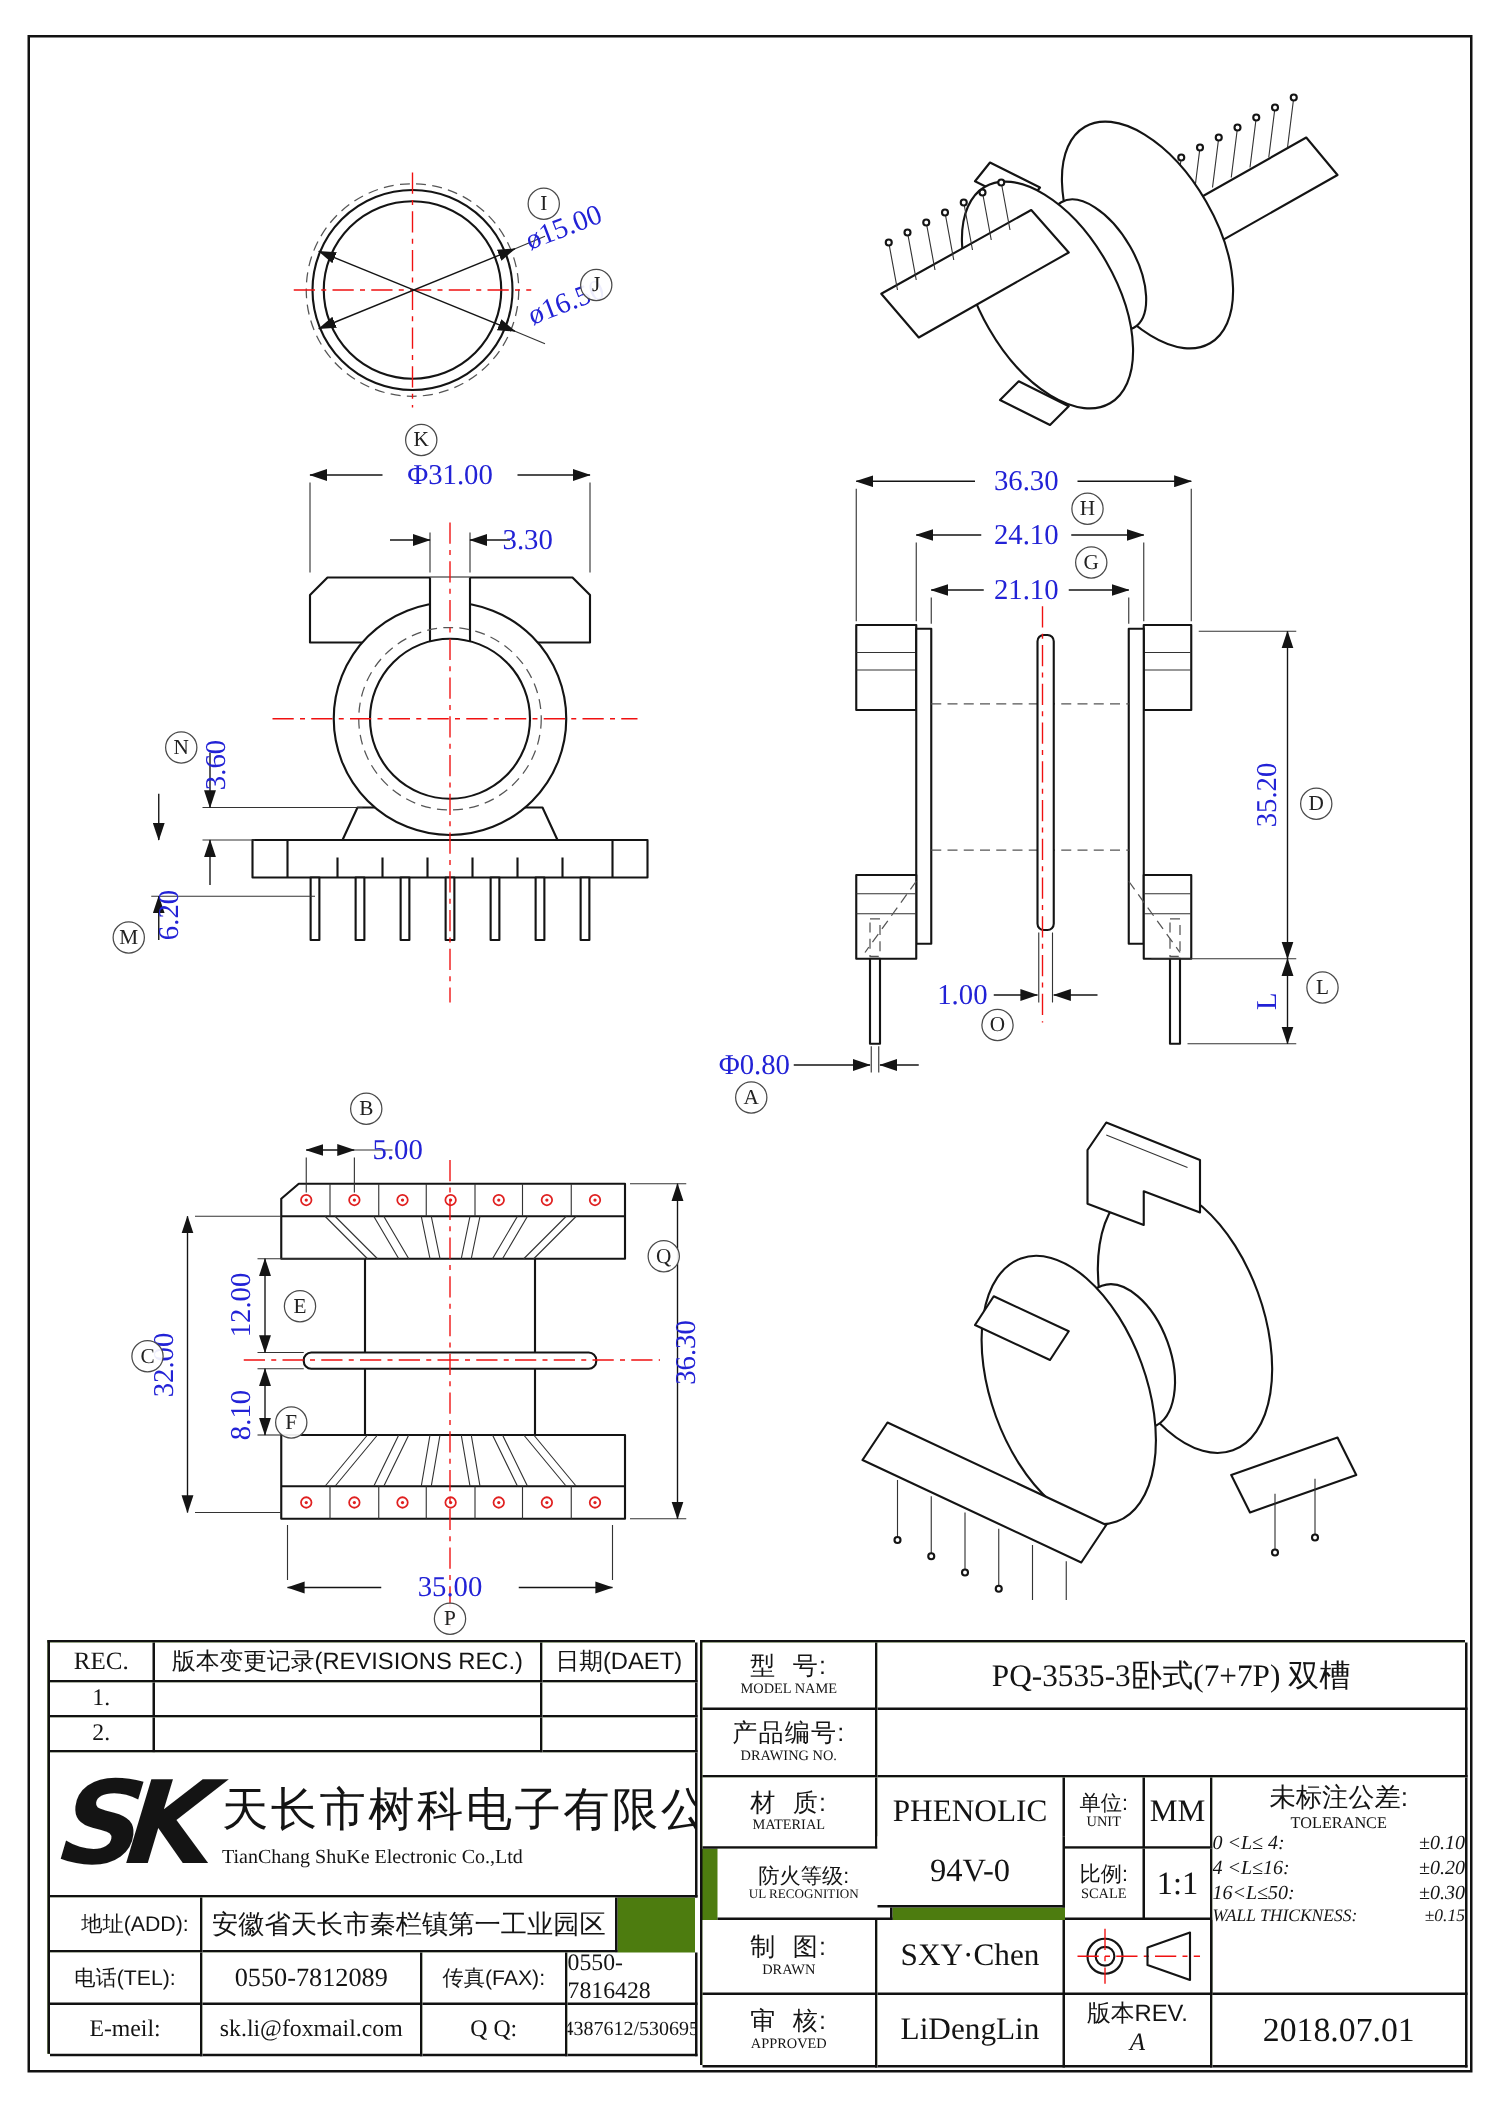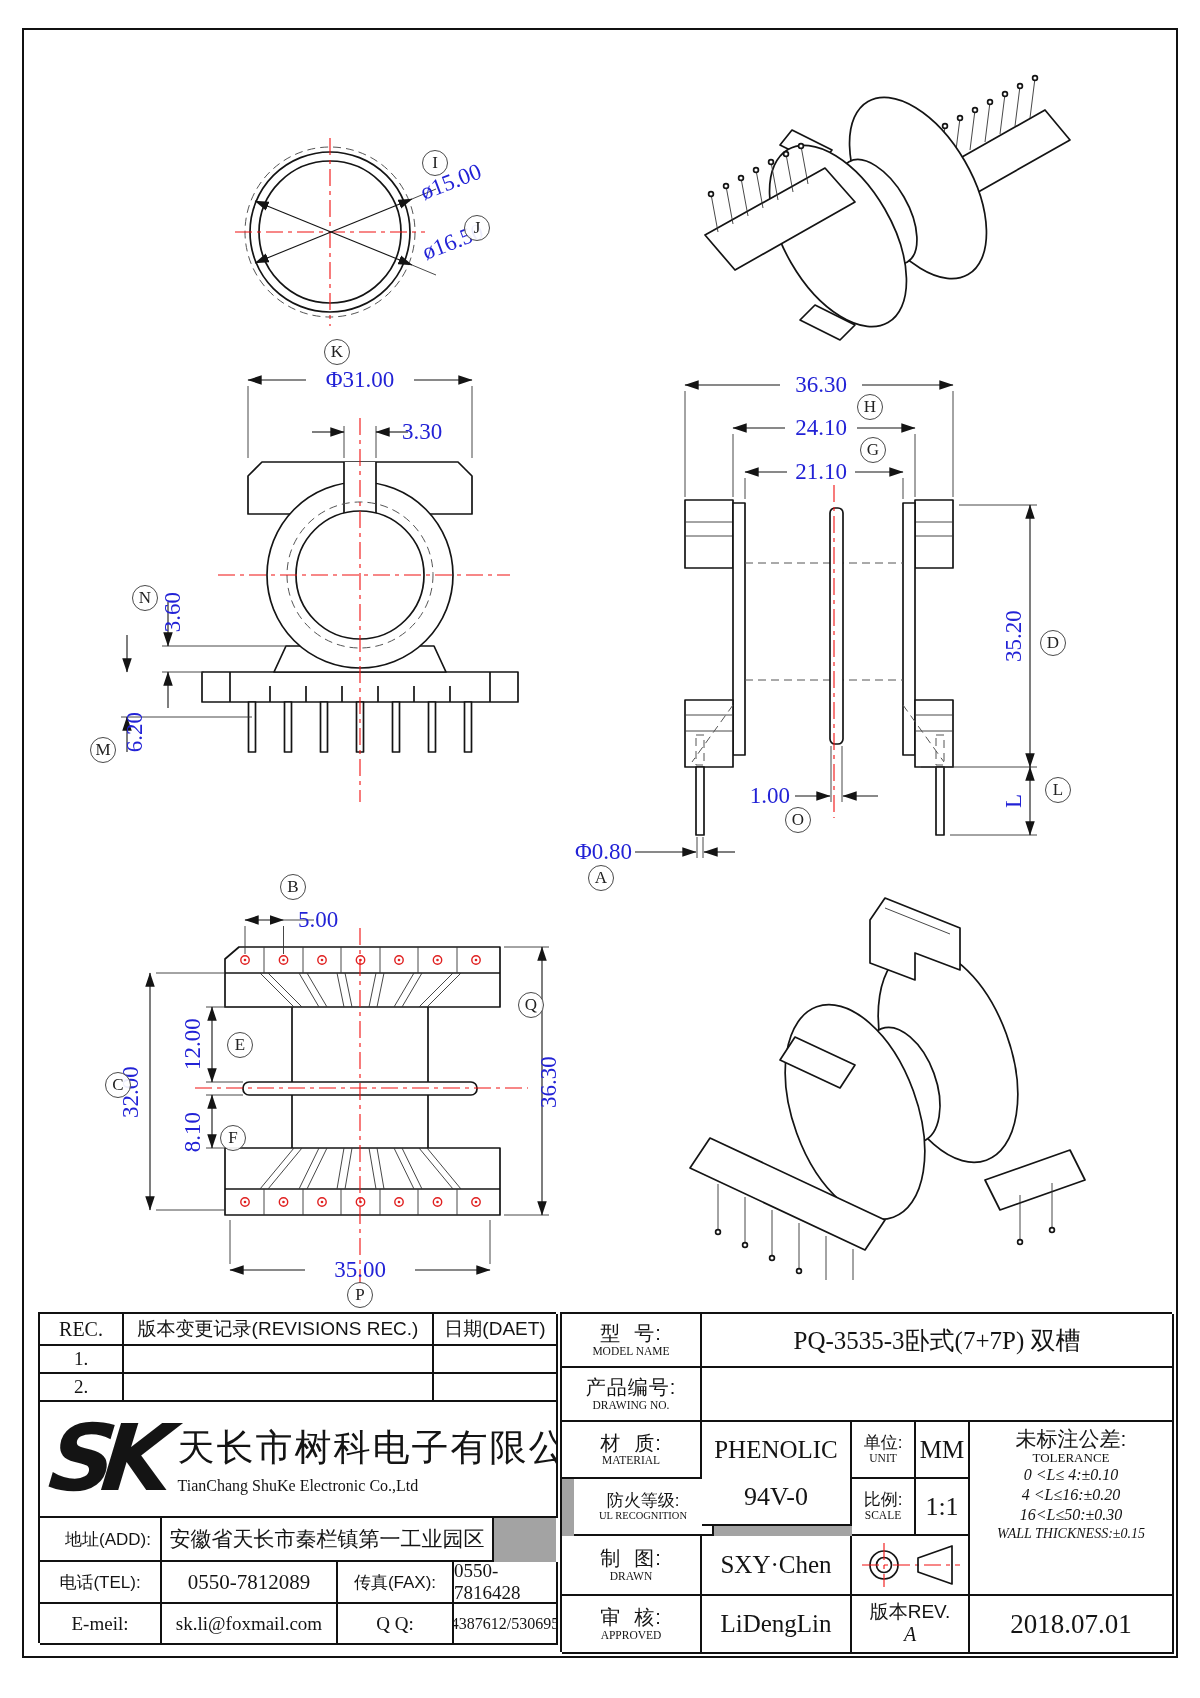--- a/index.html
+++ b/index.html
@@ -10,29 +10,29 @@
   .ln{stroke:#141414;stroke-width:1.7;fill:none;stroke-linejoin:round;}
   .fw{stroke:#141414;stroke-width:1.7;fill:#fff;stroke-linejoin:round;}
   .thin{stroke:#333;stroke-width:0.9;fill:none;}
   .dml{stroke:#141414;stroke-width:1.1;fill:none;}
   .red{stroke:#f01010;stroke-width:1.1;fill:none;stroke-dasharray:17 5 4 5;}
   .hid{stroke:#555;stroke-width:1;fill:none;stroke-dasharray:8 5;}
   .pinc{stroke:#e02020;stroke-width:1.4;fill:#fff;}
   .pind{fill:#e02020;stroke:none;}
   .dimt{fill:#2222d6;font-size:23px;font-family:"Liberation Serif",serif;}
   .bubble{position:absolute;width:26px;height:26px;border:1.6px solid #4a4a4a;border-radius:50%;background:rgba(255,255,255,.92);display:flex;align-items:center;justify-content:center;font:400 17px "Liberation Serif",serif;color:#222;box-sizing:border-box;}
-  .blk{position:absolute;border-left:2.5px solid #111;border-top:2.5px solid #111;box-sizing:border-box;background:#a3a3a3;}
+  .blk{position:absolute;border-left:2.5px solid #111;border-top:2.5px solid #111;box-sizing:border-box;background:#4d7c0f;}
   .cell{position:absolute;border-right:2.5px solid #111;border-bottom:2.5px solid #111;box-sizing:border-box;display:flex;align-items:center;justify-content:center;overflow:hidden;background:#fff;}
   .lbl2{flex-direction:column;line-height:1.08;}
   .cn{font-size:20px;font-family:"Liberation Sans",sans-serif;letter-spacing:1px;white-space:pre;}
   .cns{font-size:17px;font-family:"Liberation Sans",sans-serif;white-space:pre;}
   .sub{font-size:11.5px;font-family:"Liberation Serif",serif;letter-spacing:0;}
   .val{font-size:24px;font-family:"Liberation Serif",serif;}
   .tolbox{flex-direction:column;justify-content:flex-start;padding-top:6px;}
-  .tolrow{width:100%;display:flex;justify-content:center;padding:1px 0;box-sizing:border-box;font:italic 16px "Liberation Serif",serif;}
+  .tolrow{width:100%;display:flex;justify-content:space-between;padding:1px 0;box-sizing:border-box;font:italic 16px "Liberation Serif",serif;}
   .logo{font:italic 800 92px "DejaVu Sans",sans-serif;letter-spacing:-14px;transform:skewX(-6deg);line-height:0.9;}
 </style>
 </head>
 <body>
 
 <svg width="0" height="0" style="position:absolute">
   <defs>
     <marker id="arr" viewBox="0 0 12 8" refX="11.5" refY="4" markerWidth="13" markerHeight="9" orient="auto-start-reverse">
       <path d="M0,0 L12,4 L0,8 Z" fill="#141414"></path>
     </marker>

